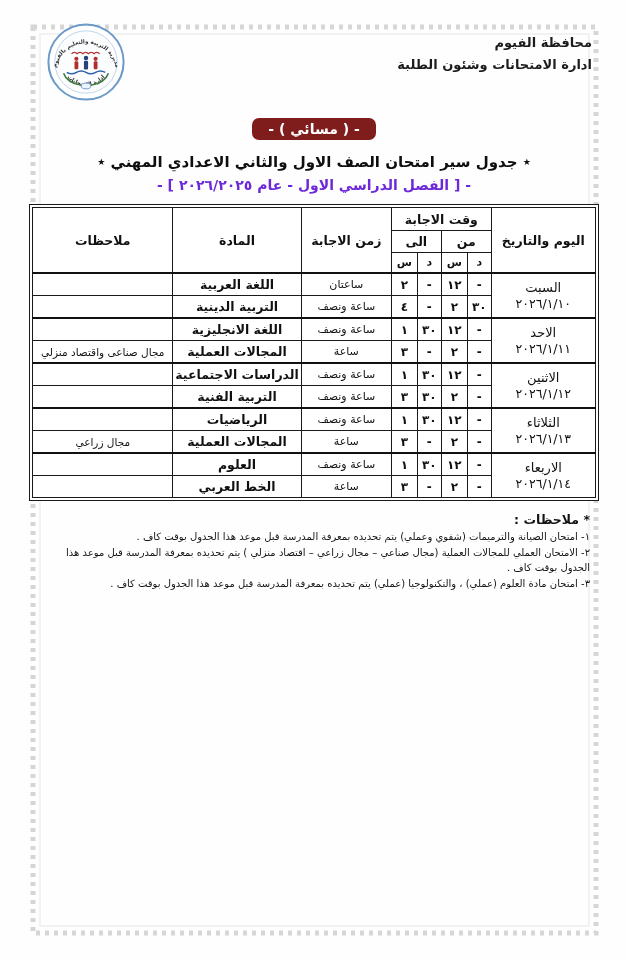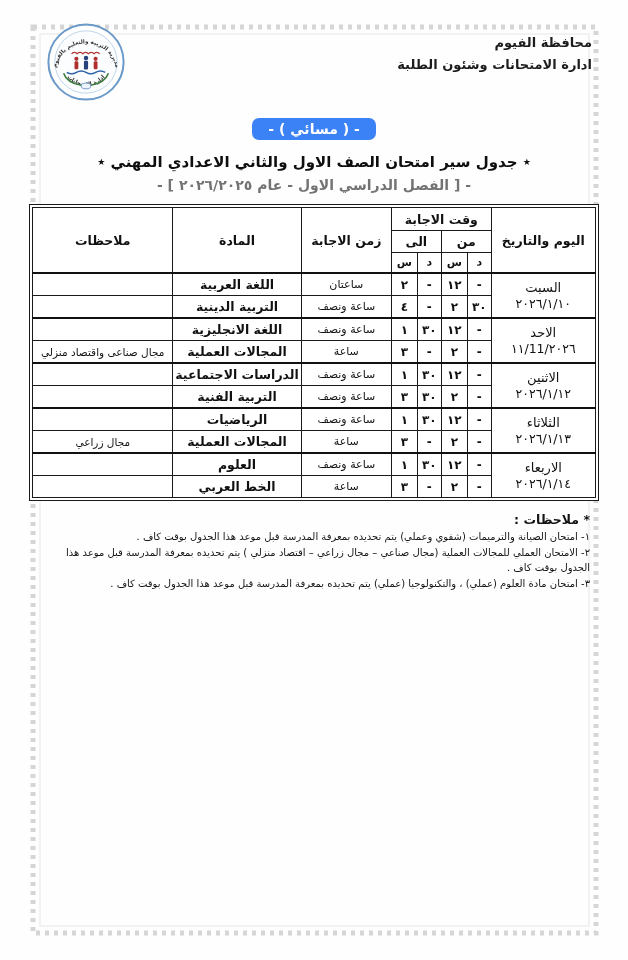--- a/index.html
+++ b/index.html
@@ -7,24 +7,24 @@
     width:628px;height:960px;background:#fefefe;position:relative;overflow:hidden;
     font-family:"DejaVu Sans",sans-serif;color:#111;
   }
   .stamp-svg{position:absolute;inset:0;z-index:0;}
   .content{position:relative;z-index:1;width:628px;direction:rtl;}
   
   .hdr{display:flex;justify-content:space-between;align-items:flex-start;padding:20px 36px 0 46px;}
   .org{ text-align:right;font-weight:700;font-size:13px;line-height:21.5px;color:#1c1c1c;margin-top:12px;}
   .seal{width:80px;height:80px;margin-top:2px;}
   
-  .badge{width:fit-content;margin:16px auto 0;background:#3b82f6;color:#fff;
+  .badge{width:fit-content;margin:16px auto 0;background:#7f1d1d;color:#fff;
     font-weight:700;font-size:14px;padding:3px 16px;border-radius:7px;letter-spacing:.5px;}
   .title{margin-top:13px;text-align:center;font-weight:700;font-size:15px;color:#0e0e0e;}
-  .subtitle{margin-top:6px;text-align:center;font-weight:700;font-size:14px;color:#737373;}
+  .subtitle{margin-top:6px;text-align:center;font-weight:700;font-size:14px;color:#6d28d9;}
   
   .tablewrap{width:fit-content;margin:11px auto 0;border:1.5px solid #1a1a1a;padding:2px;background:#fff;}
   table{border-collapse:collapse;table-layout:fixed;}
   th,td{border:1px solid #1a1a1a;text-align:center;vertical-align:middle;padding:0 2px;overflow:hidden;white-space:nowrap;}
   table{border:1.5px solid #1a1a1a;}
   thead th{font-weight:700;font-size:12.5px;height:21px;}
   thead th.small{font-size:11px;height:19px;}
   thead tr:first-child th{height:22px;}
   tbody td{height:21px;font-size:12.5px;}
   tbody tr.grp td{border-top:2.5px solid #111;}
@@ -140,21 +140,21 @@
             <td class="num">٢</td>
             <td class="num">-</td>
             <td class="num">٤</td>
             <td class="dur">ساعة ونصف</td>
             <td class="subj">التربية الدينية</td>
             <td class="notecell"></td>
           </tr>
           <tr class="grp">
             <td rowspan="2" class="day">
               <div class="dayname">الاحد</div>
-              <div class="daydate">٢٠٢٦/11/١١</div>
+              <div class="daydate">٢٠٢٦/١/١١</div>
             </td>
             <td class="num">-</td>
             <td class="num">١٢</td>
             <td class="num">٣٠</td>
             <td class="num">١</td>
             <td class="dur">ساعة ونصف</td>
             <td class="subj">اللغة الانجليزية</td>
             <td class="notecell"></td>
           </tr>
           <tr>

